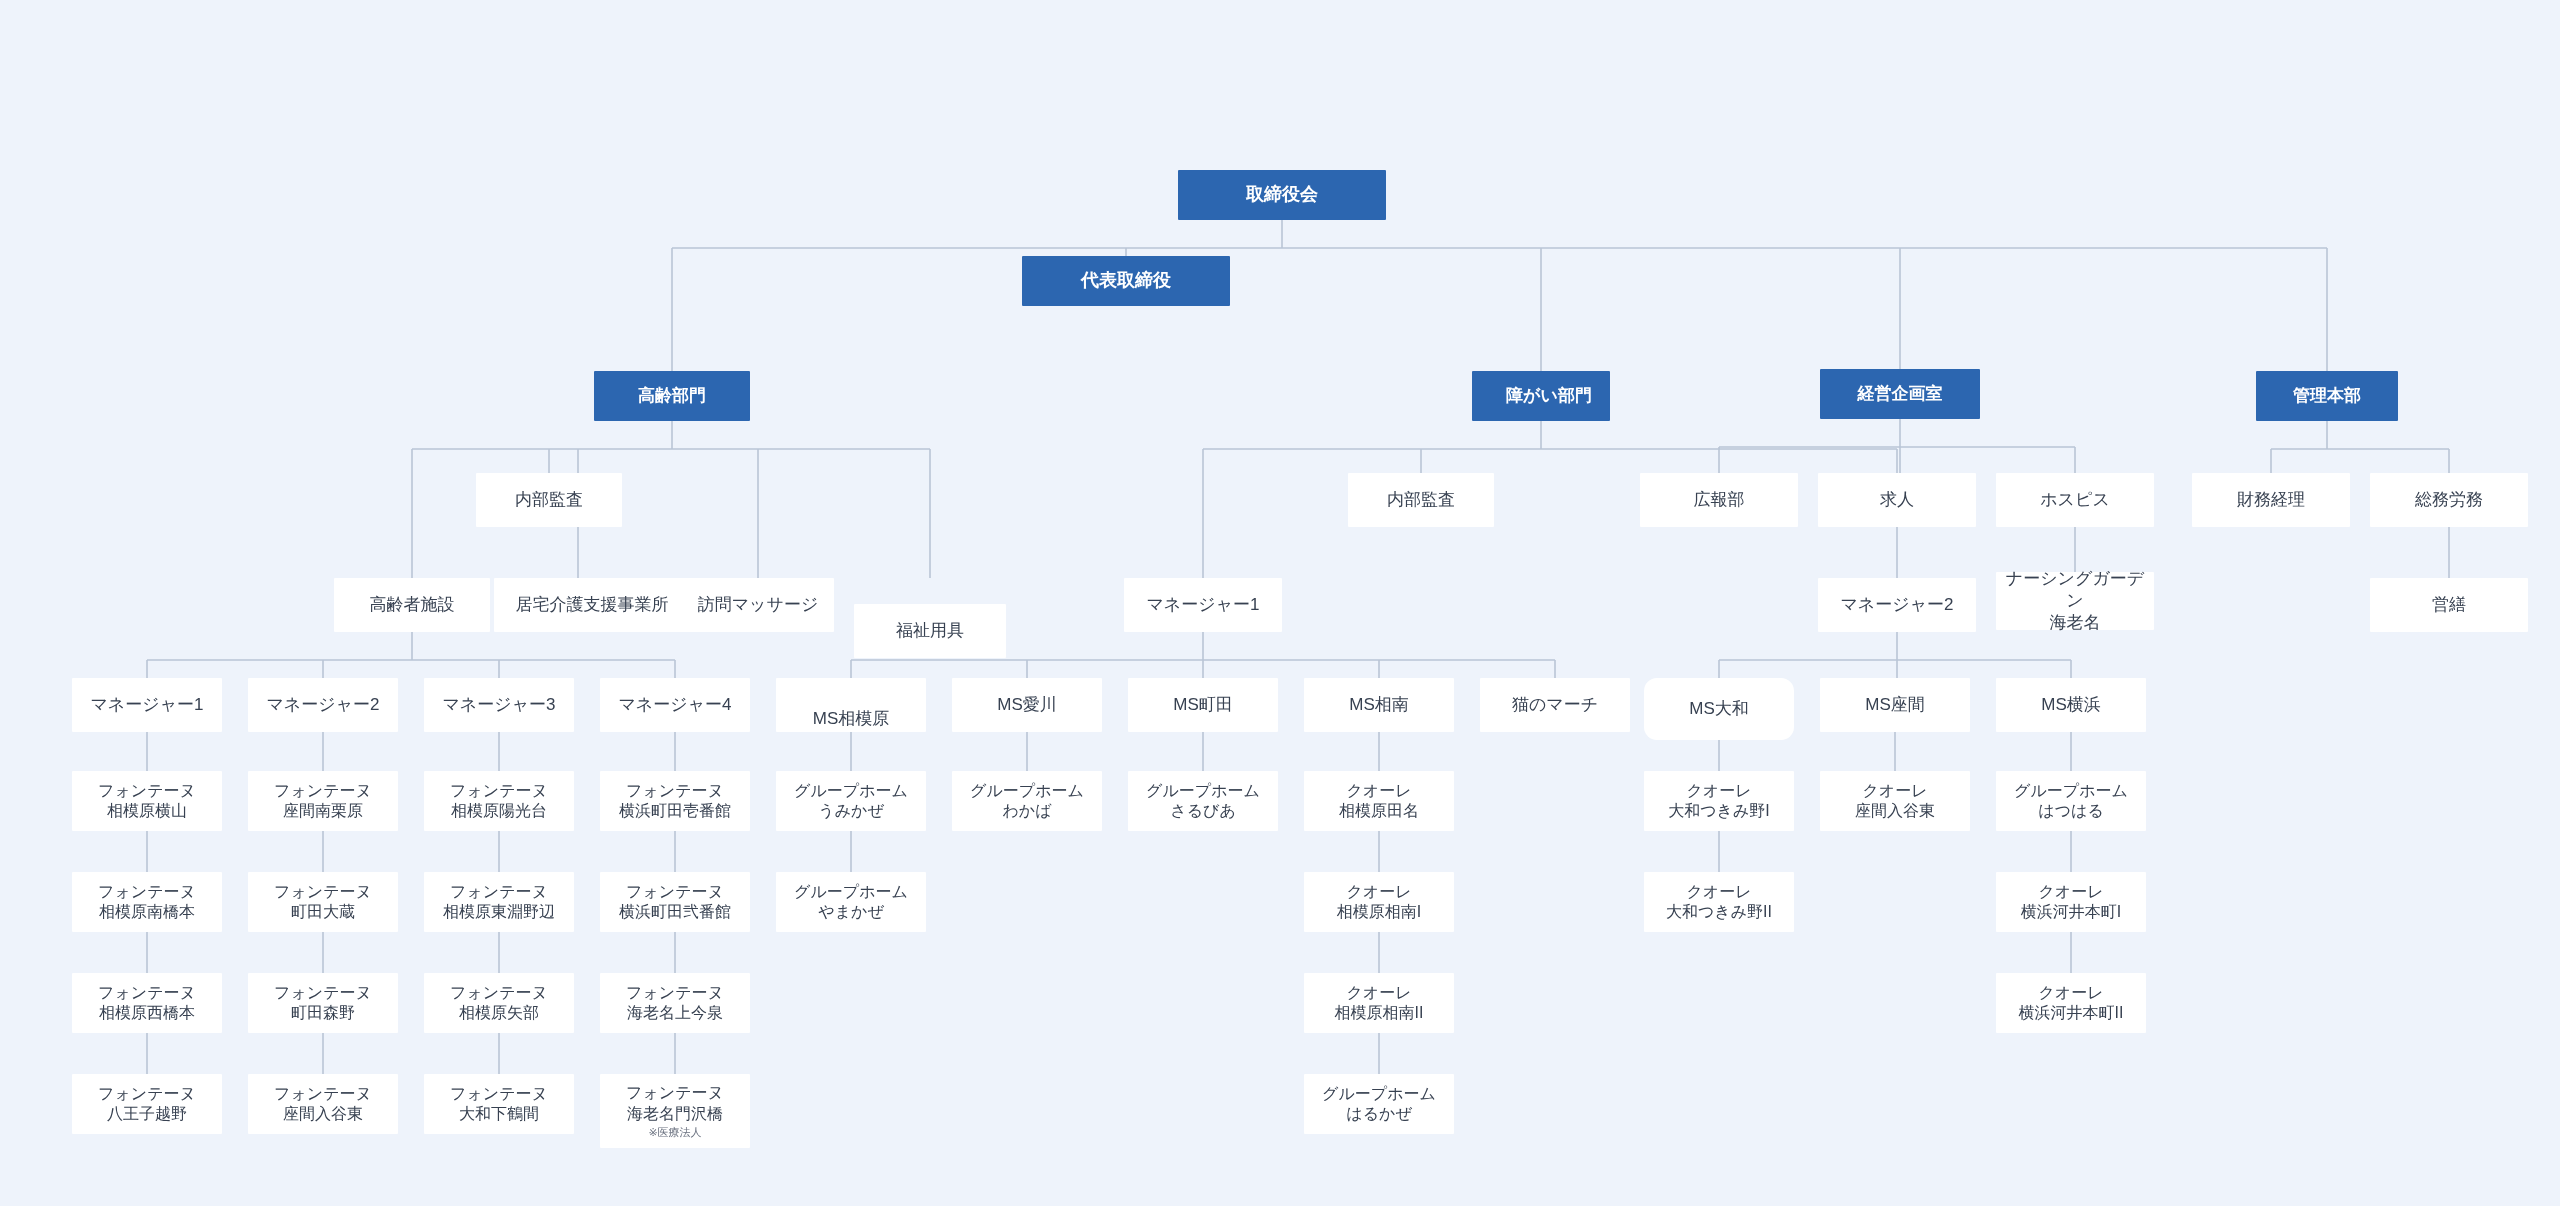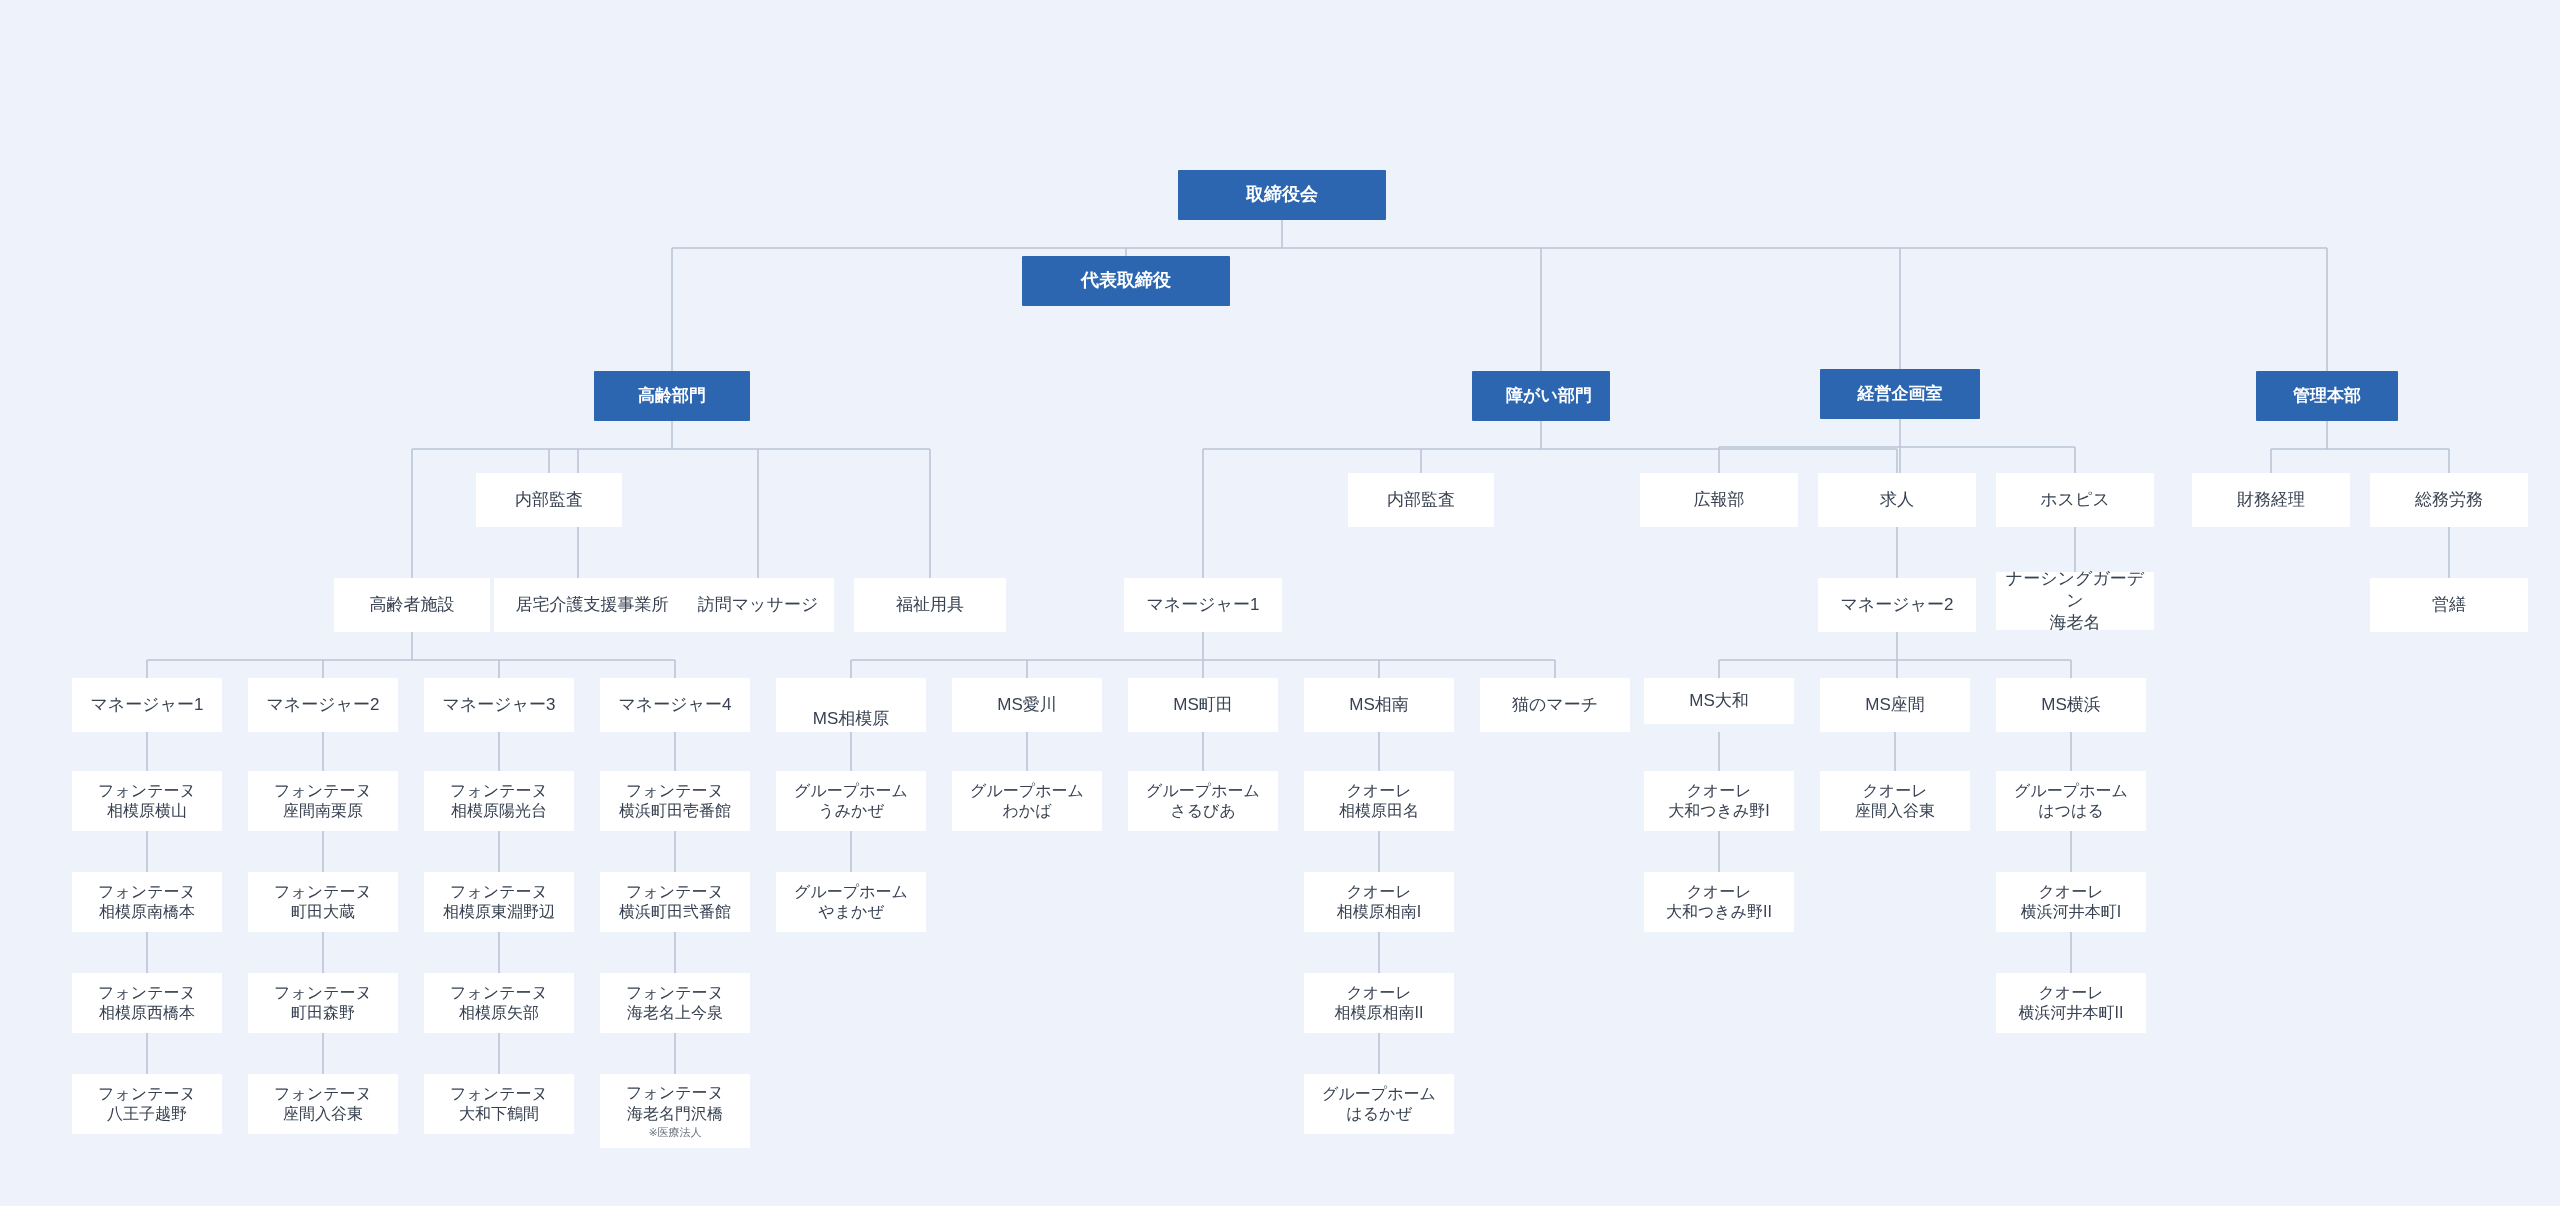--- a/index.html
+++ b/index.html
@@ -149,33 +149,33 @@
     <div class="node " style="left: 1818px; top: 473px; width: 158px; height: 54px;"><span>求人</span></div>
     <div class="node " style="left: 1996px; top: 473px; width: 158px; height: 54px;"><span>ホスピス</span></div>
     <div class="node " style="left: 2192px; top: 473px; width: 158px; height: 54px;"><span>財務経理</span></div>
     <div class="node " style="left: 2370px; top: 473px; width: 158px; height: 54px;"><span>総務労務</span></div>
     <div class="node " style="left: 1996px; top: 572px; width: 158px; height: 58px;"><span>ナーシングガーデン
 海老名</span></div>
     <div class="node " style="left: 2370px; top: 578px; width: 158px; height: 54px;"><span>営繕</span></div>
     <div class="node " style="left: 334px; top: 578px; width: 156px; height: 54px;"><span>高齢者施設</span></div>
     <div class="node " style="left: 494px; top: 578px; width: 196px; height: 54px;"><span>居宅介護支援事業所</span></div>
     <div class="node " style="left: 682px; top: 578px; width: 152px; height: 54px;"><span>訪問マッサージ</span></div>
-    <div class="node " style="left: 854px; top: 578px; width: 152px; height: 54px;"><span>福祉用具</span></div>
+    <div class="node " style="left: 854px; top: 604px; width: 152px; height: 54px;"><span>福祉用具</span></div>
     <div class="node " style="left: 1124px; top: 578px; width: 158px; height: 54px;"><span>マネージャー1</span></div>
     <div class="node " style="left: 1818px; top: 578px; width: 158px; height: 54px;"><span>マネージャー2</span></div>
     <div class="node " style="left: 72px; top: 678px; width: 150px; height: 54px;"><span>マネージャー1</span></div>
     <div class="node " style="left: 248px; top: 678px; width: 150px; height: 54px;"><span>マネージャー2</span></div>
     <div class="node " style="left: 424px; top: 678px; width: 150px; height: 54px;"><span>マネージャー3</span></div>
     <div class="node " style="left: 600px; top: 678px; width: 150px; height: 54px;"><span>マネージャー4</span></div>
     <div class="node " style="left: 776px; top: 678px; width: 150px; height: 54px; align-items: flex-end;"><span>MS相模原</span></div>
     <div class="node " style="left: 952px; top: 678px; width: 150px; height: 54px;"><span>MS愛川</span></div>
     <div class="node " style="left: 1128px; top: 678px; width: 150px; height: 54px;"><span>MS町田</span></div>
     <div class="node " style="left: 1304px; top: 678px; width: 150px; height: 54px;"><span>MS相南</span></div>
     <div class="node " style="left: 1480px; top: 678px; width: 150px; height: 54px;"><span>猫のマーチ</span></div>
-    <div class="node " style="left: 1644px; top: 678px; width: 150px; height: 46px;"><span>MS大和</span></div>
+    <div class="node " style="left: 1644px; top: 678px; width: 150px; height: 62px; border-radius: 13px;"><span>MS大和</span></div>
     <div class="node " style="left: 1820px; top: 678px; width: 150px; height: 54px;"><span>MS座間</span></div>
     <div class="node " style="left: 1996px; top: 678px; width: 150px; height: 54px;"><span>MS横浜</span></div>
     <div class="node small" style="left: 72px; top: 771px; width: 150px; height: 60px;"><span>フォンテーヌ
 相模原横山</span></div>
     <div class="node small" style="left: 72px; top: 872px; width: 150px; height: 60px;"><span>フォンテーヌ
 相模原南橋本</span></div>
     <div class="node small" style="left: 72px; top: 973px; width: 150px; height: 60px;"><span>フォンテーヌ
 相模原西橋本</span></div>
     <div class="node small" style="left: 72px; top: 1074px; width: 150px; height: 60px;"><span>フォンテーヌ
 八王子越野</span></div>

